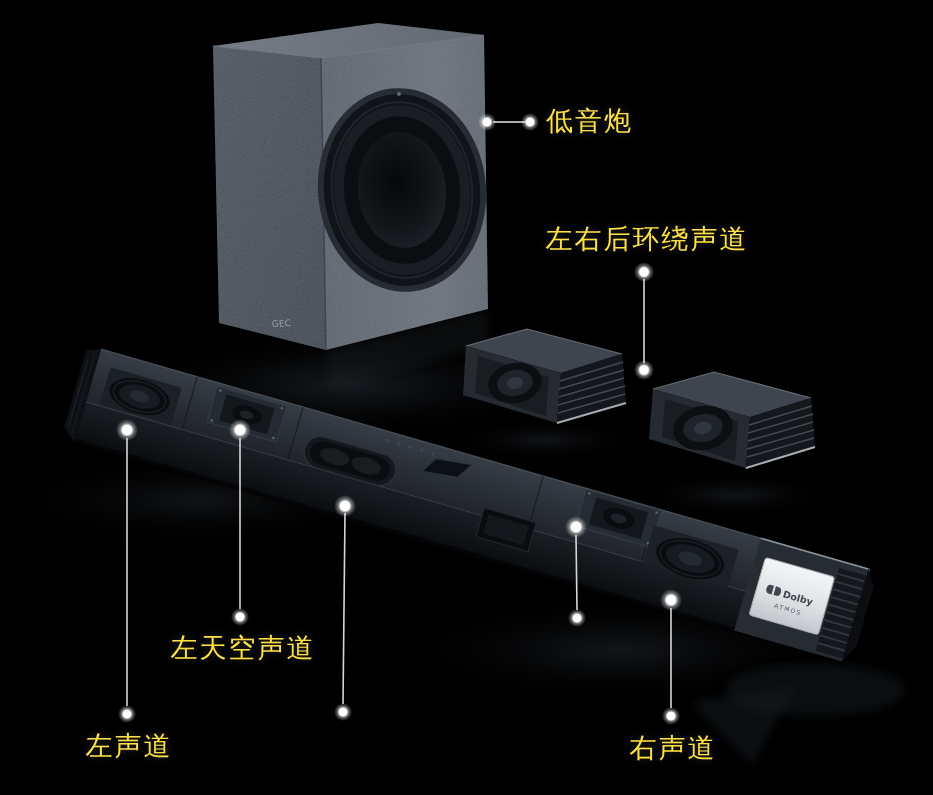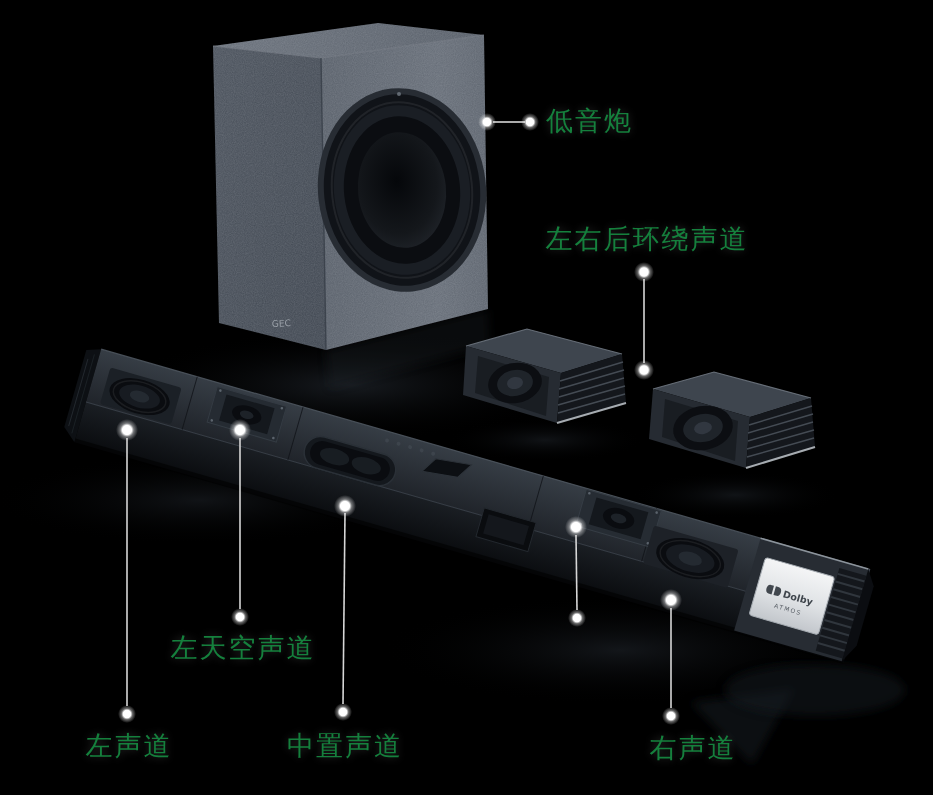--- a/index.html
+++ b/index.html
@@ -2,21 +2,21 @@
 <html><head>
 <meta charset="utf-8">
 <style>
   html,body{margin:0;padding:0;background:#000;}
   .stage{
     position:relative;width:933px;height:795px;background:#000;overflow:hidden;
     font-family:"DejaVu Sans","Liberation Sans",sans-serif;
   }
   .scene-svg{position:absolute;left:0;top:0;}
   .callout-label{
-    position:absolute;color:#15803d;font-size:27px;font-weight:500;
+    position:absolute;color:#fde047;font-size:27px;font-weight:500;
     letter-spacing:2px;white-space:nowrap;line-height:1.1;
     text-shadow:0 0 9px rgba(255,255,255,.20);
   }
   .centered{transform:translateX(-50%);}
 </style>
 </head>
 <body>
 
 <div class="stage">
 
@@ -286,16 +286,15 @@
 
   <div class="callout-label" style="left:546px;top:106px;">低音炮</div>
 
   <div class="callout-label centered" style="left:243px;top:633px;">左天空声道</div>
 
   <div class="callout-label centered" style="left:647px;top:224px;">左右后环绕声道</div>
 
 
   <div class="callout-label centered" style="left:129px;top:731px;">左声道</div>
 
-  <div class="callout-label centered" style="left:345px;top:731px;">中置声道</div>
-
-  <div class="callout-label centered" style="left:673px;top:733px;margin-left:20px;">右声道</div>
+
+  <div class="callout-label centered" style="left:673px;top:733px;">右声道</div>
 </div>
 
 </body></html>

